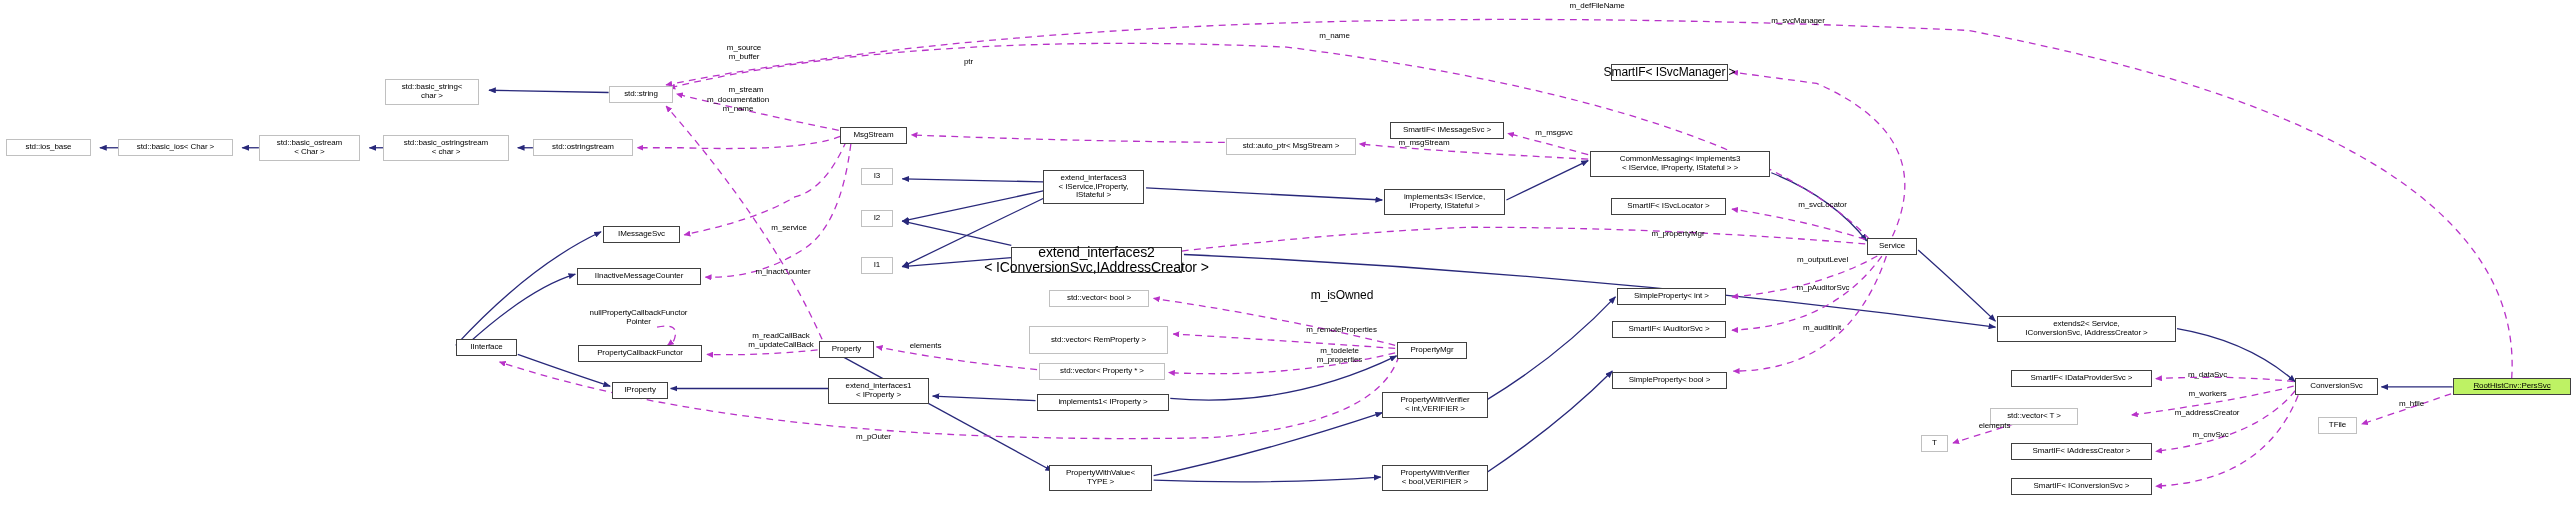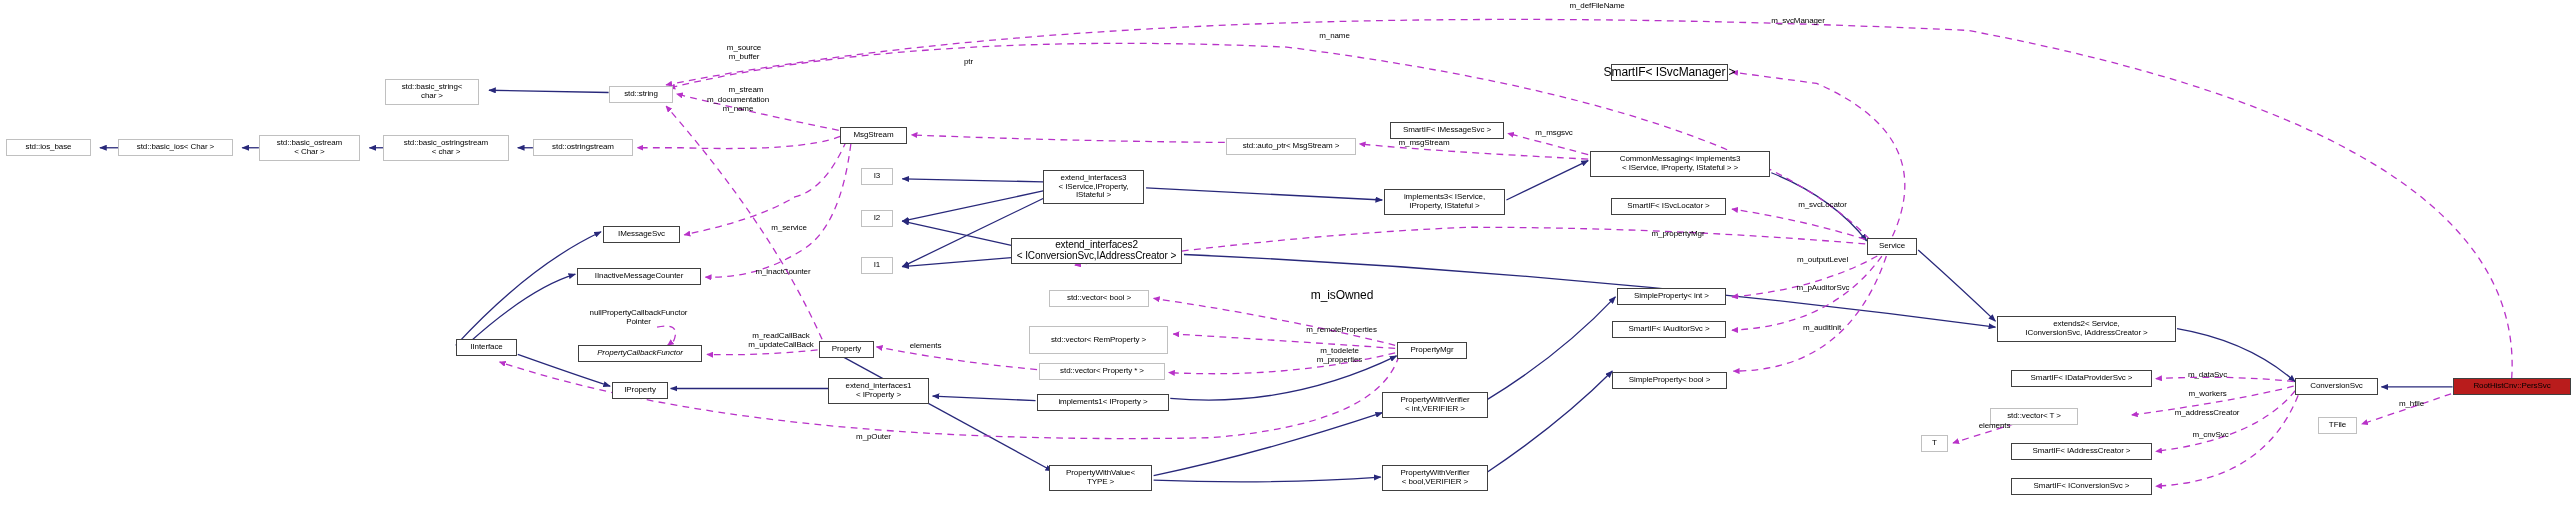--- a/index.html
+++ b/index.html
@@ -18,21 +18,21 @@
     display:flex;align-items:center;justify-content:center;
     text-align:center;
     color:#000000;
     background:#ffffff;
     line-height:1.08;
     white-space:pre;
     letter-spacing:-0.1px;
   }
   .node.thin{border:0.8px solid #c0c0c0;}
   .node.thick{border:1.2px solid #404040;}
-  .node.target{border:1.2px solid #404040;background:#b91c1c;}
+  .node.target{border:1.2px solid #404040;background:#bef264;text-decoration:underline;}
   .elabel{
     position:absolute;
     color:#000000;
     white-space:pre;
     text-align:center;
     line-height:1.12;
     letter-spacing:-0.1px;
   }
 </style>
 </head>
@@ -171,21 +171,21 @@
 char &gt;</div>
   <div class="node thin" style="left:609px;top:86px;width:64px;height:16.7px;font-size:8px;">std::string</div>
   <div class="node thick" style="left:840px;top:127px;width:67px;height:17.4px;font-size:8px;">MsgStream</div>
   <div class="node thin" style="left:1226px;top:138px;width:130px;height:16.7px;font-size:8px;">std::auto_ptr&lt; MsgStream &gt;</div>
   <div class="node thin" style="left:861px;top:168px;width:32px;height:17.4px;font-size:8px;">I3</div>
   <div class="node thin" style="left:861px;top:210px;width:32px;height:17.4px;font-size:8px;">I2</div>
   <div class="node thin" style="left:861px;top:257px;width:32px;height:17.4px;font-size:8px;">I1</div>
   <div class="node thick" style="left:1043px;top:170px;width:101px;height:34px;font-size:8px;">extend_interfaces3
 &lt; IService,IProperty,
 IStateful &gt;</div>
-  <div class="node thick" style="left:1011px;top:238px;width:171px;height:26px;font-size:10px;">extend_interfaces2
+  <div class="node thick" style="left:1011px;top:247px;width:171px;height:26px;font-size:14px;">extend_interfaces2
 &lt; IConversionSvc,IAddressCreator &gt;</div>
   <div class="node thick" style="left:1384px;top:189px;width:121px;height:26px;font-size:8px;">implements3&lt; IService,
 IProperty, IStateful &gt;</div>
   <div class="node thick" style="left:1390px;top:122px;width:114px;height:17.4px;font-size:8px;">SmartIF&lt; IMessageSvc &gt;</div>
   <div class="node thick" style="left:1611px;top:64px;width:117px;height:17.4px;font-size:12px;">SmartIF&lt; ISvcManager &gt;</div>
   <div class="node thick" style="left:1590px;top:151px;width:180px;height:26px;font-size:8px;">CommonMessaging&lt; implements3
 &lt; IService, IProperty, IStateful &gt; &gt;</div>
   <div class="node thick" style="left:1611px;top:198px;width:115px;height:17.4px;font-size:8px;">SmartIF&lt; ISvcLocator &gt;</div>
   <div class="node thick" style="left:1617px;top:288px;width:109px;height:17.4px;font-size:8px;">SimpleProperty&lt; int &gt;</div>
   <div class="node thick" style="left:1612px;top:321px;width:114px;height:17.4px;font-size:8px;">SmartIF&lt; IAuditorSvc &gt;</div>
@@ -197,21 +197,21 @@
   <div class="node thin" style="left:1990px;top:408px;width:88px;height:16.7px;font-size:8px;">std::vector&lt; T &gt;</div>
   <div class="node thick" style="left:2011px;top:443px;width:141px;height:17.4px;font-size:8px;">SmartIF&lt; IAddressCreator &gt;</div>
   <div class="node thick" style="left:2011px;top:478px;width:141px;height:17.4px;font-size:8px;">SmartIF&lt; IConversionSvc &gt;</div>
   <div class="node thin" style="left:1921px;top:435px;width:27px;height:17.4px;font-size:8px;">T</div>
   <div class="node thick" style="left:2295px;top:378px;width:83px;height:17.4px;font-size:8px;">ConversionSvc</div>
   <div class="node thin" style="left:2318px;top:417px;width:39px;height:17.4px;font-size:8px;">TFile</div>
   <div class="node target" style="left:2453px;top:378px;width:118px;height:17.4px;font-size:8px;">RootHistCnv::PersSvc</div>
   <div class="node thick" style="left:456px;top:339px;width:61px;height:17.4px;font-size:8px;">IInterface</div>
   <div class="node thick" style="left:603px;top:226px;width:77px;height:17.4px;font-size:8px;">IMessageSvc</div>
   <div class="node thick" style="left:577px;top:268px;width:124px;height:17.4px;font-size:8px;">IInactiveMessageCounter</div>
-  <div class="node thick" style="left:578px;top:345px;width:124px;height:17.4px;font-size:8px;font-style:italic;">PropertyCallbackFunctor</div>
+  <div class="node thick" style="left:578px;top:345px;width:124px;height:17.4px;font-size:8px;">PropertyCallbackFunctor</div>
   <div class="node thick" style="left:612px;top:382px;width:56px;height:17.4px;font-size:8px;">IProperty</div>
   <div class="node thick" style="left:819px;top:341px;width:55px;height:17.4px;font-size:8px;">Property</div>
   <div class="node thick" style="left:828px;top:378px;width:101px;height:26px;font-size:8px;">extend_interfaces1
 &lt; IProperty &gt;</div>
   <div class="node thick" style="left:1037px;top:394px;width:132px;height:17.4px;font-size:8px;">implements1&lt; IProperty &gt;</div>
   <div class="node thin" style="left:1049px;top:290px;width:100px;height:16.7px;font-size:8px;">std::vector&lt; bool &gt;</div>
   <div class="node thin" style="left:1029px;top:326px;width:139px;height:28px;font-size:8px;">std::vector&lt; RemProperty &gt;</div>
   <div class="node thin" style="left:1039px;top:363px;width:126px;height:16.7px;font-size:8px;">std::vector&lt; Property * &gt;</div>
   <div class="node thick" style="left:1397px;top:342px;width:70px;height:17.4px;font-size:8px;">PropertyMgr</div>
   <div class="node thick" style="left:1382px;top:392px;width:106px;height:26px;font-size:8px;">PropertyWithVerifier

